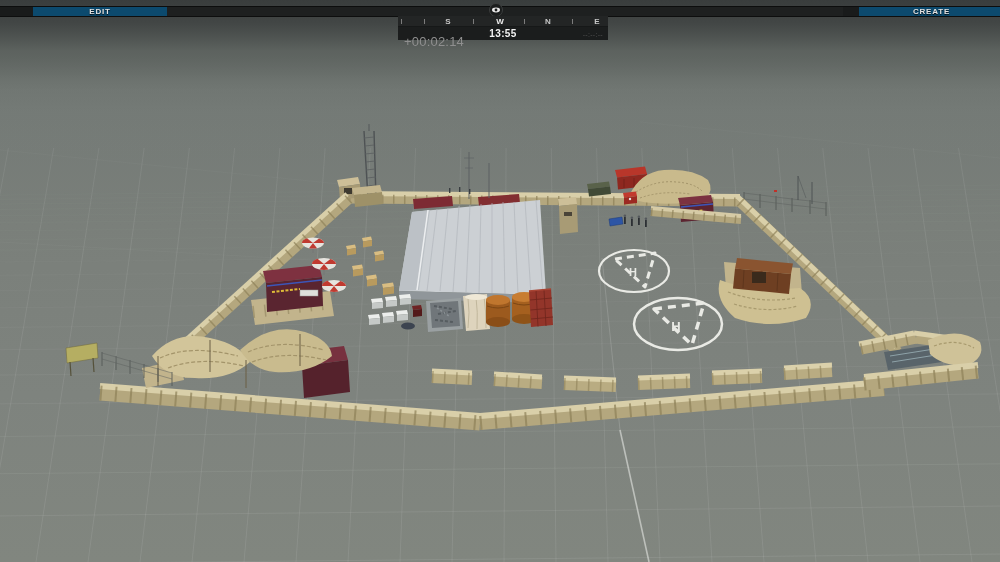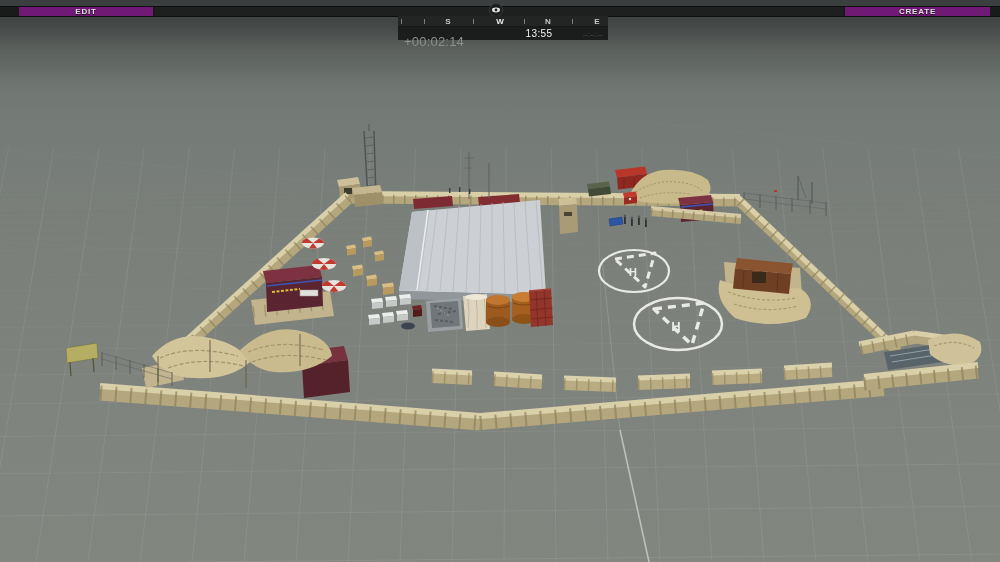--- a/index.html
+++ b/index.html
@@ -7,36 +7,36 @@
     font-family:"Liberation Sans",sans-serif;
     background:linear-gradient(180deg,#393d3d 0%,#424645 4%,#565b58 9%,#6b716d 14%,#747a76 20%,#7a7f7a 40%,#7e837e 70%,#81867f 100%);}
   .viewport{position:absolute;inset:0;}
   svg{position:absolute;left:0;top:0;}
   .fade{position:absolute;inset:0;pointer-events:none;
     background:linear-gradient(180deg,rgba(57,61,61,.95) 0%,rgba(66,70,69,.9) 4%,rgba(95,101,97,.7) 9%,rgba(116,122,118,.45) 16%,rgba(119,125,121,.2) 26%,rgba(122,128,123,0) 42%);}
   
   .topbar{position:absolute;left:0;top:6px;width:1000px;height:11px;background:#191b1b;
     border-top:1px solid rgba(0,0,0,.5);border-bottom:1px solid rgba(0,0,0,.45);box-sizing:border-box;}
   .menu-btn{position:absolute;top:0;height:100%;display:flex;align-items:center;justify-content:center;
-    background:#701a75;color:#e2e2e2;font-size:8px;font-weight:bold;letter-spacing:.8px;
-    text-shadow:0 1px 1px rgba(0,0,0,.8);cursor:pointer;}
+    background:#0c4a6e;color:#e2e2e2;font-size:8px;font-weight:bold;letter-spacing:.8px;
+    text-shadow:0 1px 1px rgba(0,0,0,.8);cursor:pointer;margin-left:14px;}
   .menu-btn.edit{left:19px;width:134px;}
   .menu-btn.create{left:845px;width:145px;}
   .menu-mid{position:absolute;left:155px;top:0;width:688px;height:100%;background:#1e2020;}
   
   .eye-badge{position:absolute;left:489px;top:3px;width:14px;height:14px;}
   
   .status-panel{position:absolute;left:398px;top:16px;width:210px;height:24px;}
   .compass{position:relative;width:100%;height:11px;background:#232525;border-bottom:1px solid #161818;box-sizing:border-box;}
   .compass .tick{position:absolute;top:3px;width:1px;height:5px;background:#7c7c7c;}
   .compass .dir{position:absolute;top:1px;transform:translateX(-50%);font-size:8px;font-weight:bold;color:#c6c6c6;line-height:9px;}
   .compass .dir.center{color:#ececec;}
   .timerow{position:relative;width:100%;height:13px;background:#1b1d1d;}
   .elapsed{position:absolute;left:6px;top:7px;font-size:13px;color:#8f8f8f;letter-spacing:.2px;text-align:right;}
-  .clock{position:absolute;left:50%;top:1px;transform:translateX(-50%);font-size:10px;font-weight:normal;color:#f2f2f2;letter-spacing:.4px;margin-left:36px;}
+  .clock{position:absolute;left:50%;top:1px;transform:translateX(-50%);font-size:10px;font-weight:bold;color:#f2f2f2;letter-spacing:.4px;}
   .endtime{position:absolute;right:5px;top:4px;font-size:7px;color:#525252;letter-spacing:.3px;}
 </style>
 </head>
 <body>
 
 <div class="screen">
   <div class="viewport">
 
     <svg id="grid" width="1000" height="562">
       <g id="grid-lines">

